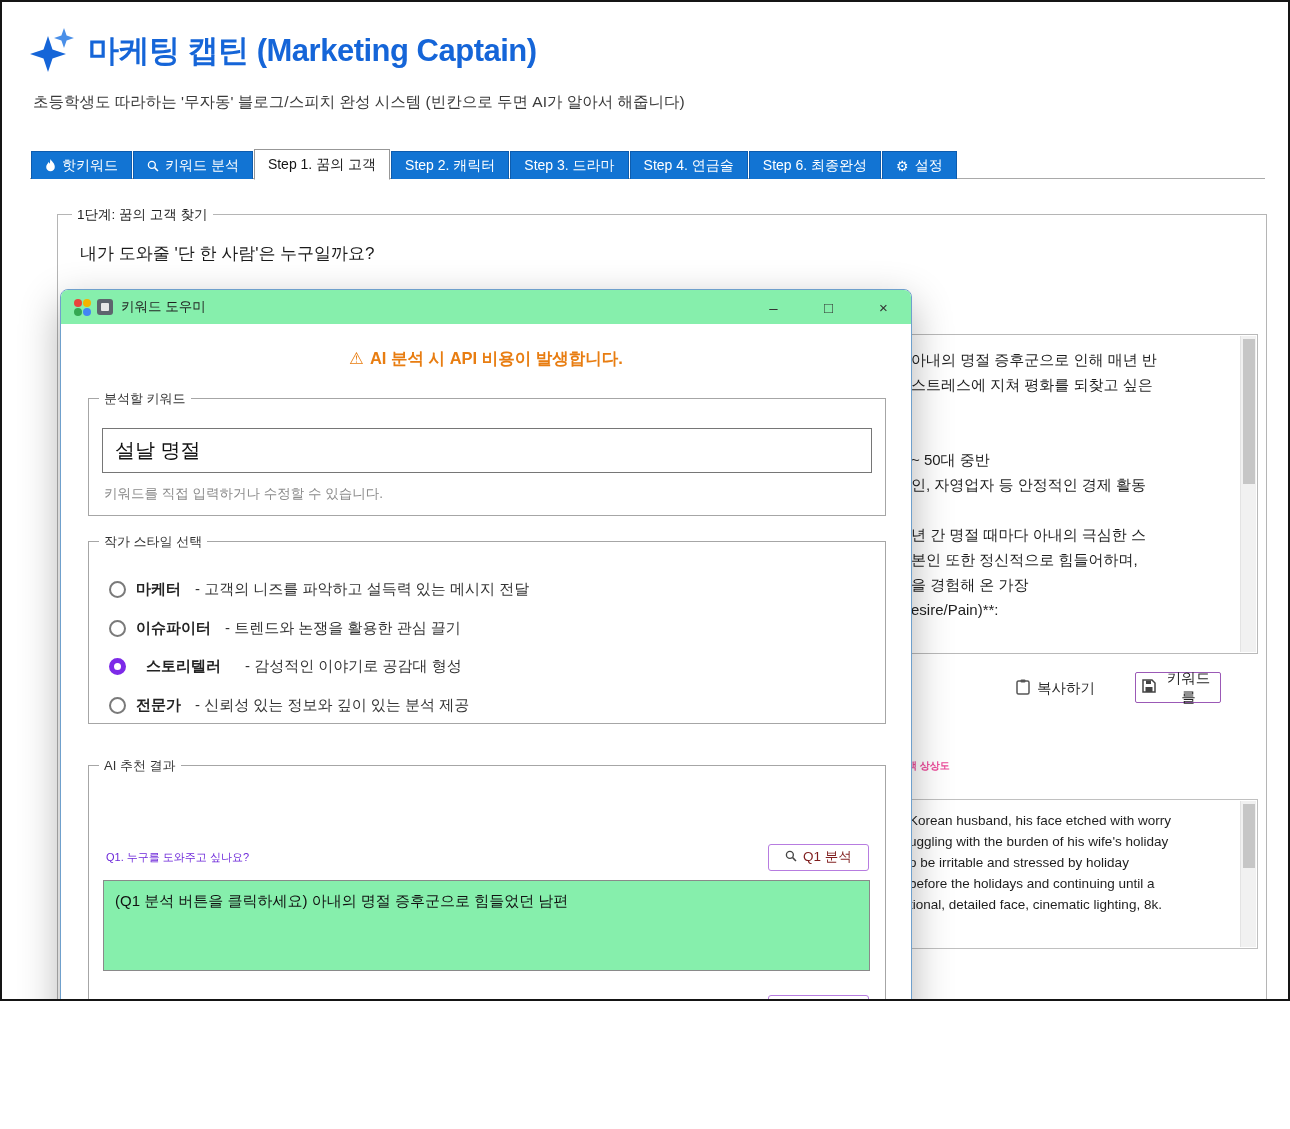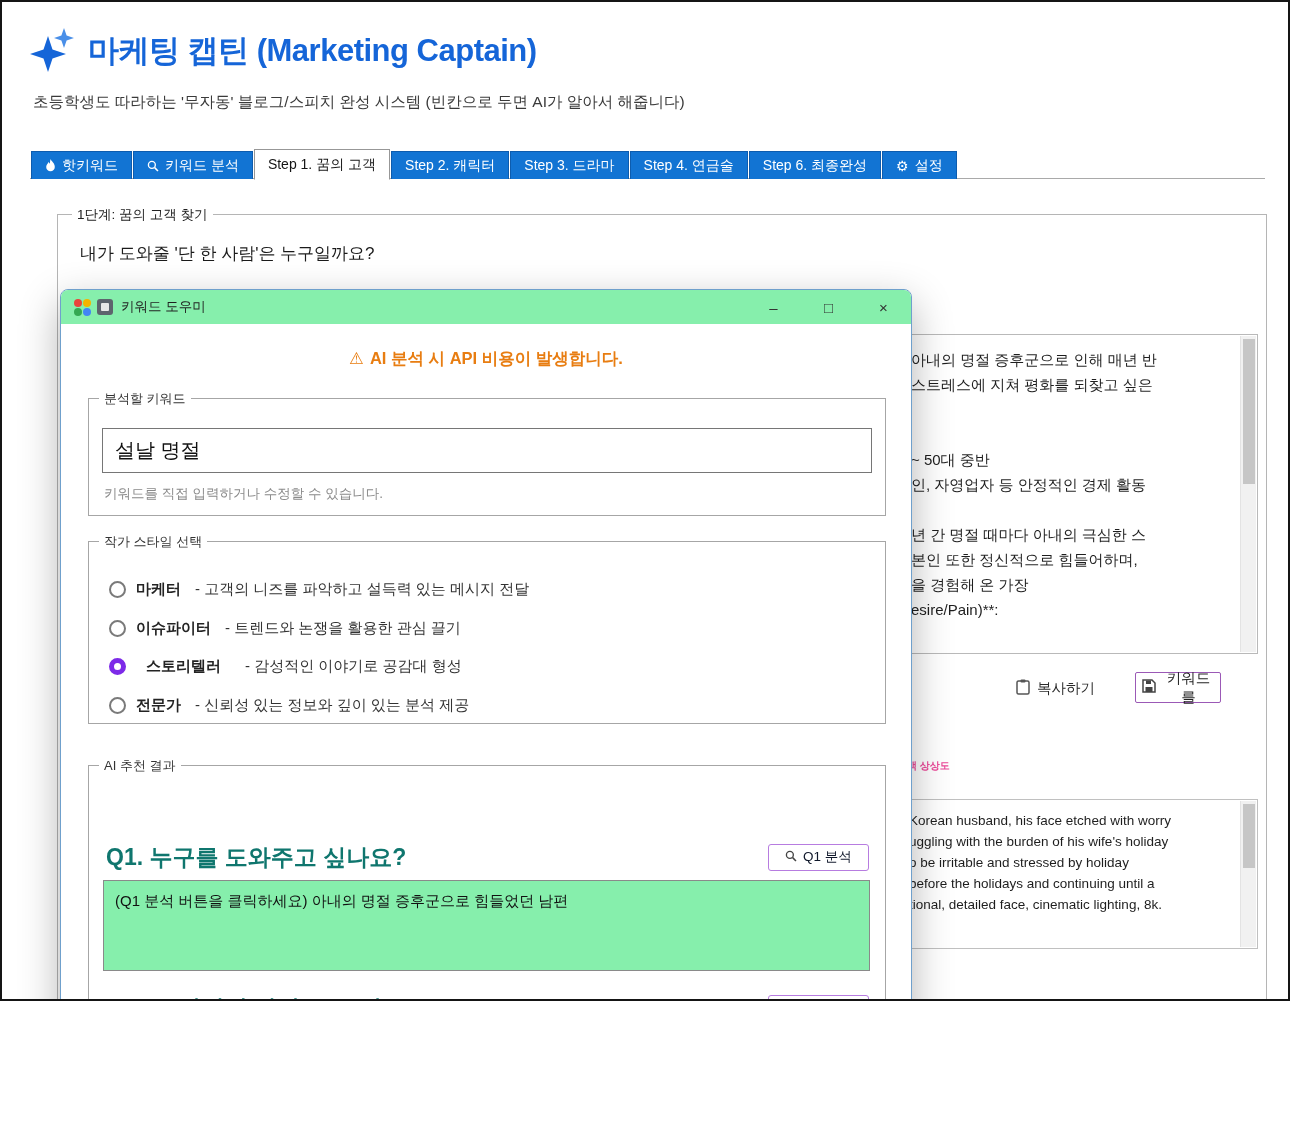--- a/index.html
+++ b/index.html
@@ -54,22 +54,22 @@
   .kw-input{position:absolute;left:13px;top:29px;width:770px;height:45px;border:1px solid #767676;font-size:20px;padding:11px 12px;color:#111;font-family:inherit;}
   .kw-hint{position:absolute;left:15px;top:86px;font-size:13.5px;color:#8a8a8a;}
   .fs-style{left:27px;top:251px;width:798px;height:183px;}
   .radio-row{position:absolute;left:20px;display:flex;align-items:center;gap:10px;height:24px;cursor:pointer;}
   .radio{width:17px;height:17px;border-radius:50%;border:2px solid #7a7a7a;background:#fff;flex:0 0 auto;}
   .radio.sel{border:5px solid #7d2ae8;}
   .opt-name{font-size:15px;font-weight:700;color:#232323;}
   .opt-desc{font-size:15px;color:#333;margin-left:4px;}
   .fs-result{left:27px;top:475px;width:798px;height:380px;}
   .q-head{position:absolute;left:45px;right:42px;height:30px;display:flex;align-items:center;justify-content:space-between;}
-  .q-title{font-size:23px;font-weight:700;color:#0f766e;}
-  .q-btn{width:101px;height:27px;border:1.5px solid #b77ce0;border-radius:3px;background:#fff;display:flex;align-items:center;justify-content:center;gap:6px;font-size:13.5px;color:#0f172a;cursor:pointer;font-family:inherit;}
+  .q-title{font-size:11px;font-weight:400;color:#6d28d9;}
+  .q-btn{width:101px;height:27px;border:1.5px solid #b77ce0;border-radius:3px;background:#fff;display:flex;align-items:center;justify-content:center;gap:6px;font-size:13.5px;color:#7f1d1d;cursor:pointer;font-family:inherit;}
   .q-area{position:absolute;left:42px;width:767px;border:1px solid #8a8a8a;font-size:15px;line-height:1.55;padding:8px 11px;color:#111;font-family:inherit;resize:none;background:#86efac;}
 </style>
 </head>
 <body>
 
 <div class="page">
 
   <svg class="logo" viewBox="0 0 44 44">
     <path d="M18 8 L22.5 21.5 L36 26 L22.5 30.5 L18 44 L13.5 30.5 L0 26 L13.5 21.5 Z" fill="#1565d8"></path>
     <path d="M34 0 L36.6 7.4 L44 10 L36.6 12.6 L34 20 L31.4 12.6 L24 10 L31.4 7.4 Z" fill="#4a8fe8"></path>

